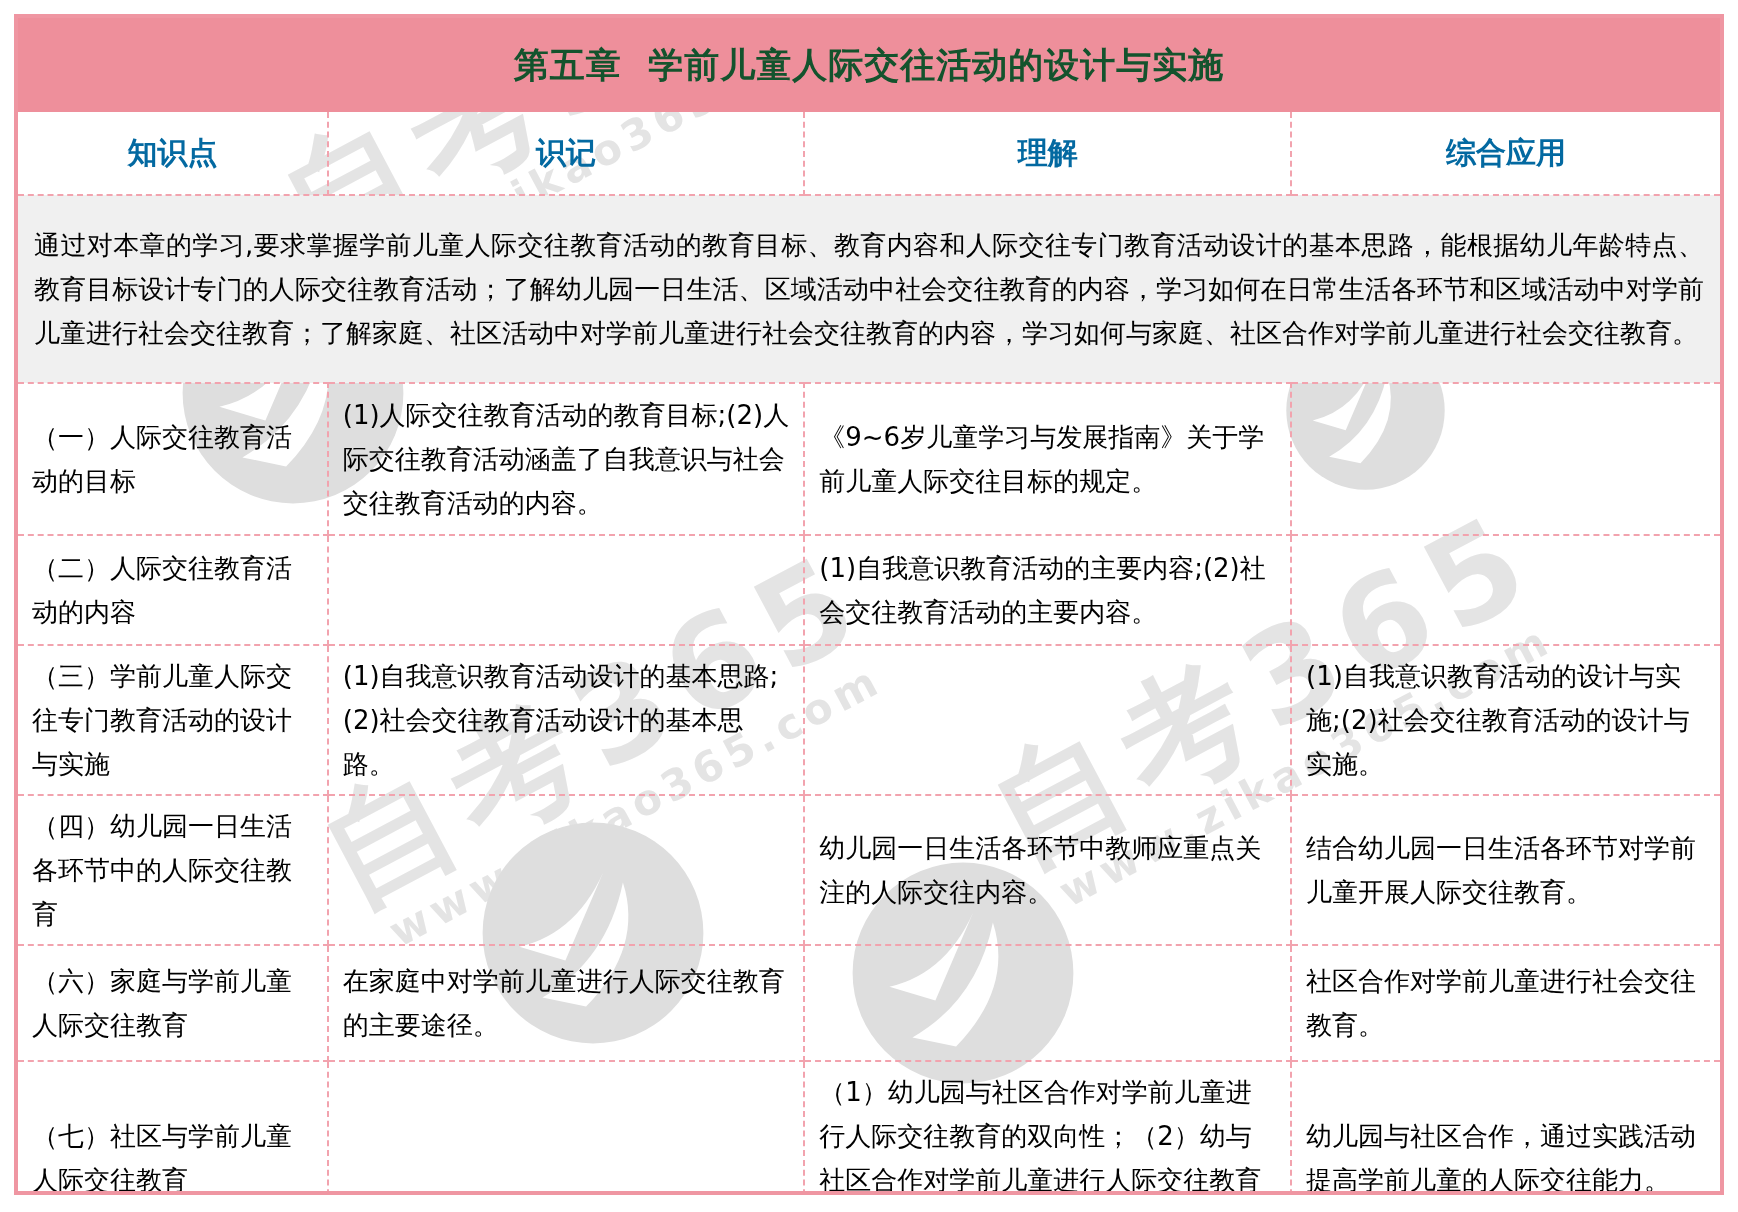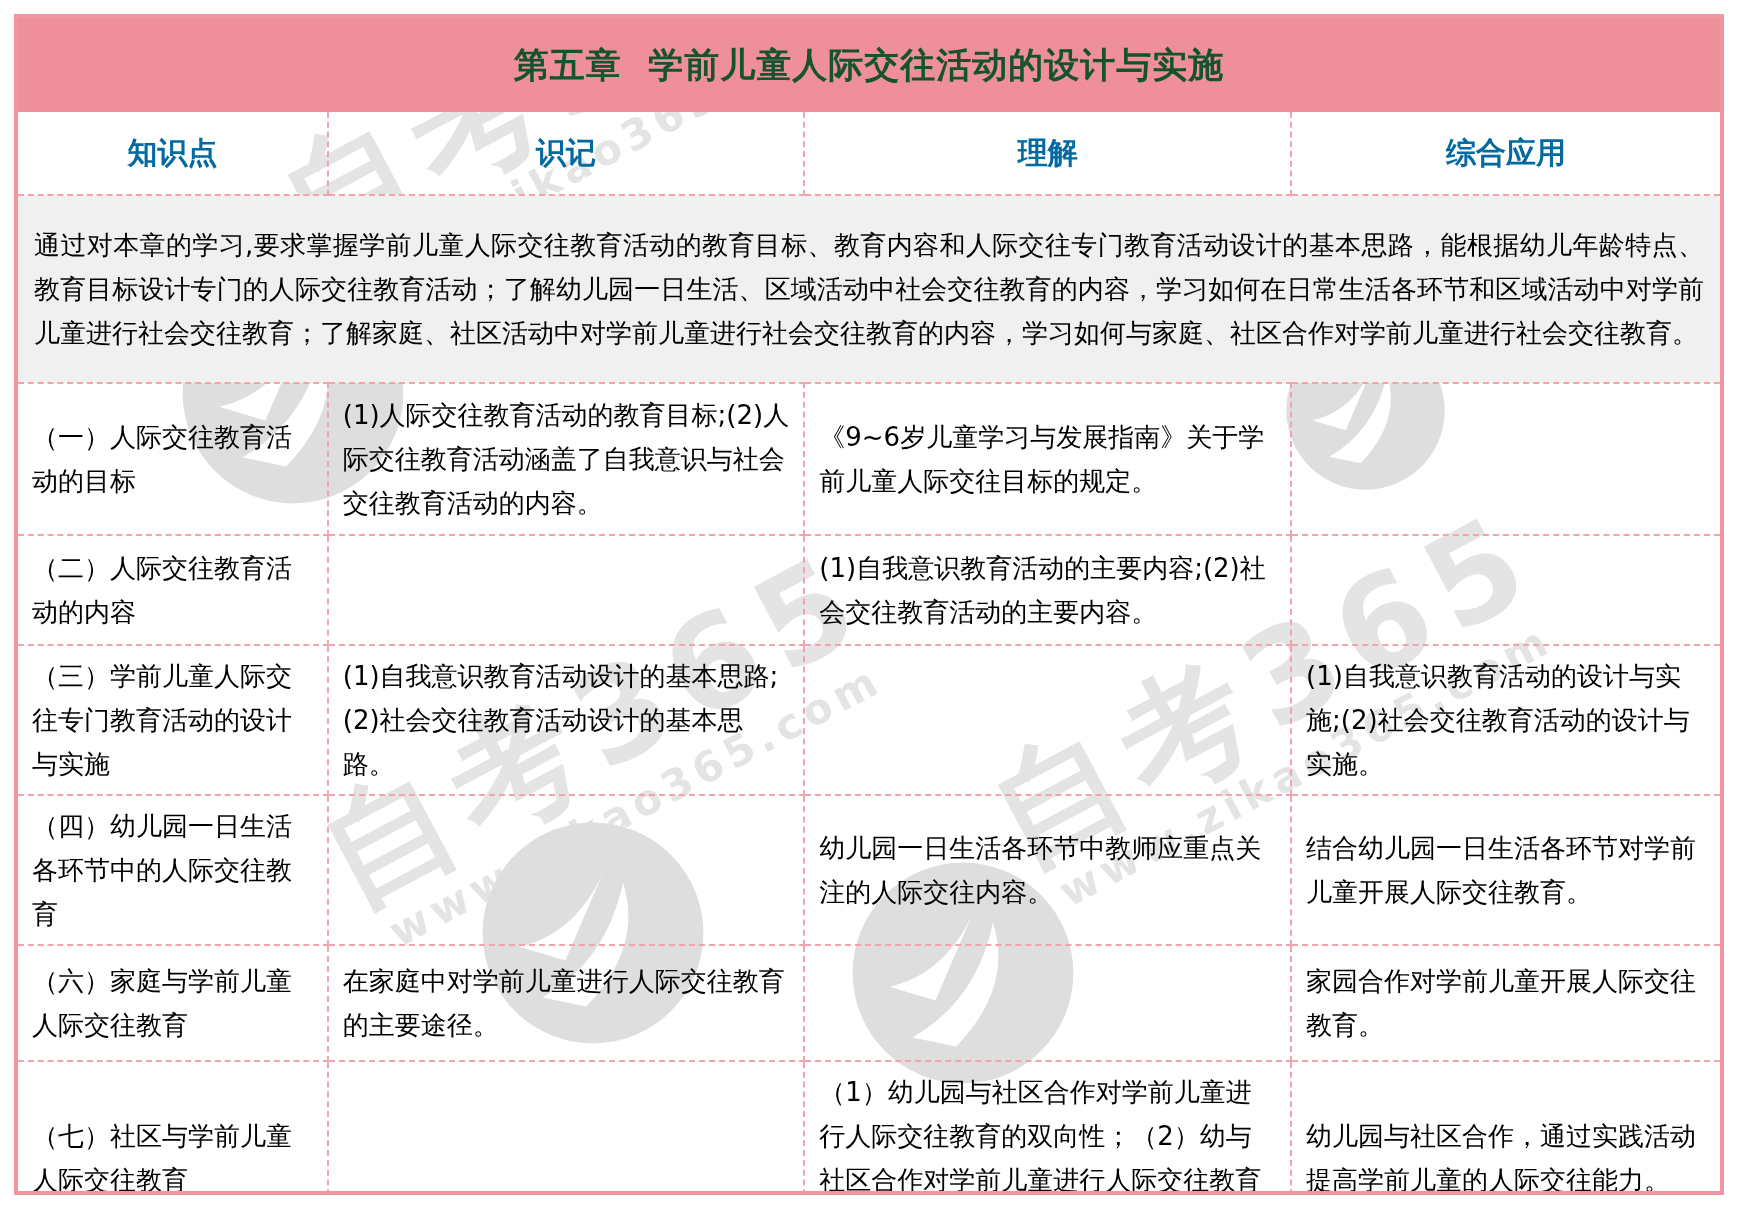--- a/index.html
+++ b/index.html
@@ -173,21 +173,21 @@
     <td></td>
     <td>幼儿园一日生活各环节中教师应重点关注的人际交往内容。</td>
     <td>结合幼儿园一日生活各环节对学前儿童开展人际交往教育。</td>
   </tr>
 
 
   <tr>
     <td>（六）家庭与学前儿童人际交往教育</td>
     <td>在家庭中对学前儿童进行人际交往教育的主要途径。</td>
     <td></td>
-    <td>家园合作对学前儿童开展人际交往教育。</td>
+    <td>社区合作对学前儿童进行社会交往教育。</td>
   </tr>
 
   <tr>
     <td>（七）社区与学前儿童人际交往教育</td>
     <td></td>
     <td>（1）幼儿园与社区合作对学前儿童进行人际交往教育的双向性；（2）幼与社区合作对学前儿童进行人际交往教育的两个主要途径。</td>
     <td>幼儿园与社区合作，通过实践活动提高学前儿童的人际交往能力。</td>
   </tr>
 </tbody>
   </table>

